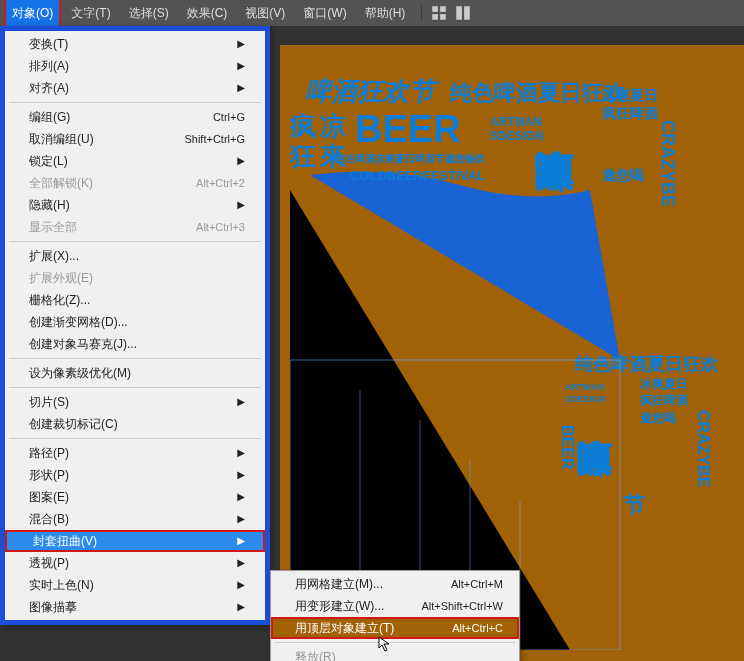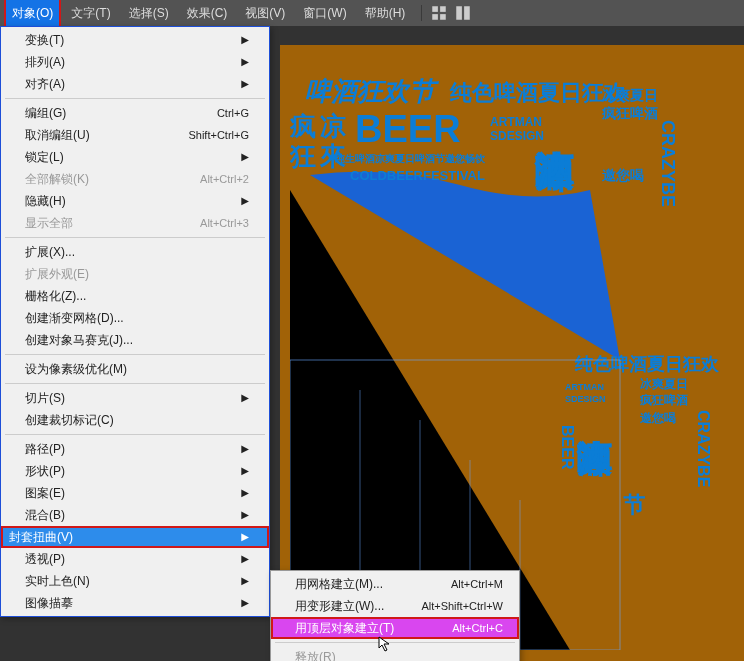--- a/index.html
+++ b/index.html
@@ -44,40 +44,40 @@
       width: 18px; height: 18px;
       display: flex; align-items: center; justify-content: center;
       color: #ccc;
     }
     .dropdown-menu {
       position: absolute;
       top: 26px;
       left: 0;
       width: 270px;
       background: #f0f0f0;
-      border: 1px solid #1d4ed8;
+      border: 5px solid #1d4ed8;
       box-shadow: 2px 2px 6px rgba(0,0,0,0.3);
       color: #222;
       padding: 2px 0;
     }
     .menu-item {
       display: flex;
       justify-content: space-between;
       align-items: center;
       padding: 3px 20px 3px 24px;
       font-size: 12px;
       line-height: 16px;
       cursor: default;
     }
     .menu-item.disabled { color: #999; }
     .menu-item.highlighted {
       background: #2d8ceb;
       color: #fff;
       border: 2px solid #d01818;
-      padding: 1px 18px 1px 6px;
+      padding: 1px 18px 1px 26px;
     }
     .menu-item.highlighted-blue {
       background: #2d8ceb;
       color: #fff;
     }
     .menu-item .arrow {
       font-size: 10px;
     }
     .menu-sep {
       height: 1px;
@@ -94,21 +94,21 @@
       box-shadow: 2px 2px 6px rgba(0,0,0,0.3);
       color: #222;
       padding: 2px 0;
     }
     .submenu .menu-item { padding: 3px 16px 3px 24px; }
     .submenu .menu-item.red-box {
       border: 2px solid #d01818;
       padding: 1px 14px 1px 22px;
     }
     .submenu .menu-item.highlighted-blue {
-      background: #d946ef;
+      background: #a16207;
       color:#fff;
     }
     .shortcut { color: inherit; font-size: 11px; }
     .menu-item.disabled .shortcut { color: #999; }
     .canvas-area {
       position: absolute;
       top: 45px;
       left: 280px;
       right: 0;
       bottom: 0;

